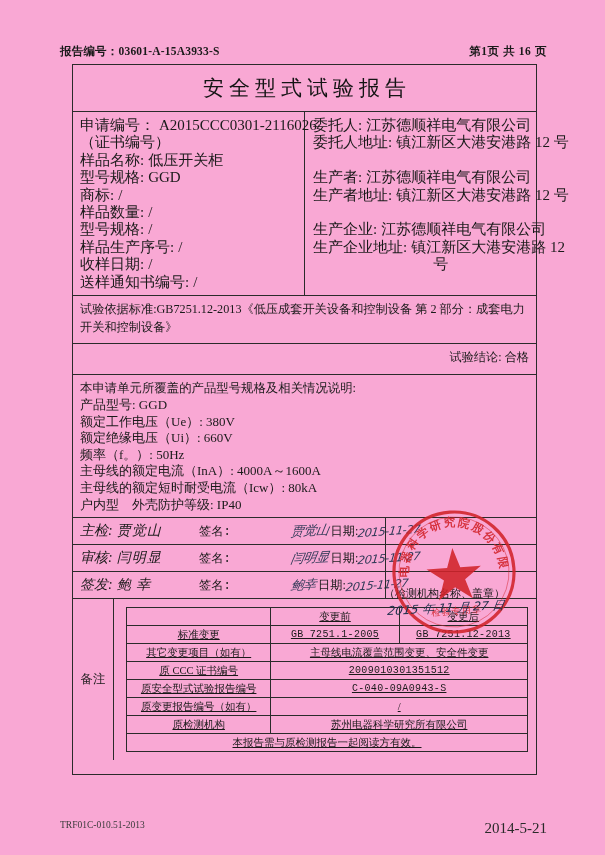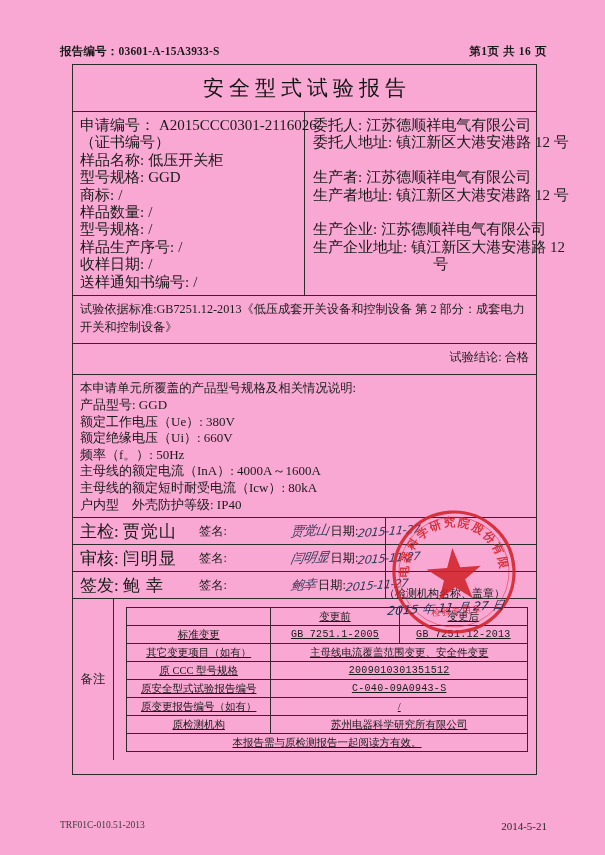--- a/index.html
+++ b/index.html
@@ -121,44 +121,45 @@
   .sig-row {
     display: flex;
     align-items: center;
     height: 26px;
     border-bottom: 1.1px solid #2b2b2b;
     position: relative;
   }
   .sig-role {
     width: 120px;
     padding-left: 7px;
-    font-size: 17px;
-    box-sizing: border-box;
-    white-space: nowrap;
+    font-size: 14px;
+    box-sizing: border-box;
+    white-space: nowrap;
+    font-style: italic;
   }
   .sig-role .nm { margin-left: 4px; letter-spacing: 1px; }
   .sig-label {
     font-size: 12.2px;
     white-space: nowrap;
   }
   .hand {
     font-family: "DejaVu Sans", sans-serif;
     font-size: 13px;
     font-style: italic;
     color: #23324f;
     transform: skewX(-12deg) rotate(-3deg);
     display: inline-block;
     letter-spacing: -0.5px;
     opacity: .92;
   }
   .hand.date {
     font-size: 11.5px;
     transform: skewX(-10deg) rotate(-4deg);
   }
-  .sig-mid { width: 92px; display: flex; align-items: center; padding-left: 6px; }
+  .sig-mid { width: 92px; display: flex; align-items: center; padding-left: 6px; font-family: Liberation Mono, monospace; }
   .date-label { font-size: 12.2px; margin-left: 2px; }
 
   .sig-vline {
     position: absolute;
     right: 0;
     top: 0;
     bottom: 0;
     width: 0;
     border-left: 1.1px solid #2b2b2b;
   }
@@ -244,21 +245,21 @@
   .footer {
     position: absolute;
     left: 60px;
     top: 820px;
     width: 487px;
     display: flex;
     justify-content: space-between;
     font-size: 9.5px;
     color: #3a3a3a;
   }
-  .footer .rgt { font-size: 11px; color: #2a2a2a; margin-left: 44px; }
+  .footer .rgt { font-size: 15px; color: #2a2a2a; margin-left: 44px; }
 </style>
 </head>
 <body>
 
 <div class="page">
 
   <div class="top-head">
     <div class="rep-no">
       <span>报告编号：</span><span>03601-A-15A3933-S</span>
     </div>
@@ -363,21 +364,21 @@
           <tr>
             <td class="c1">标准变更</td>
             <td class="c2 mono">GB 7251.1-2005</td>
             <td class="c3 mono">GB 7251.12-2013</td>
           </tr>
           <tr>
             <td class="c1">其它变更项目（如有）</td>
             <td colspan="2">主母线电流覆盖范围变更、安全件变更</td>
           </tr>
           <tr>
-            <td class="c1">原 CCC 型号规格</td>
+            <td class="c1">原 CCC 证书编号</td>
             <td colspan="2" class="mono">2009010301351512</td>
           </tr>
           <tr>
             <td class="c1">原安全型式试验报告编号</td>
             <td colspan="2" class="mono">C-040-09A0943-S</td>
           </tr>
           <tr>
             <td class="c1">原变更报告编号（如有）</td>
             <td colspan="2">/</td>
           </tr>

